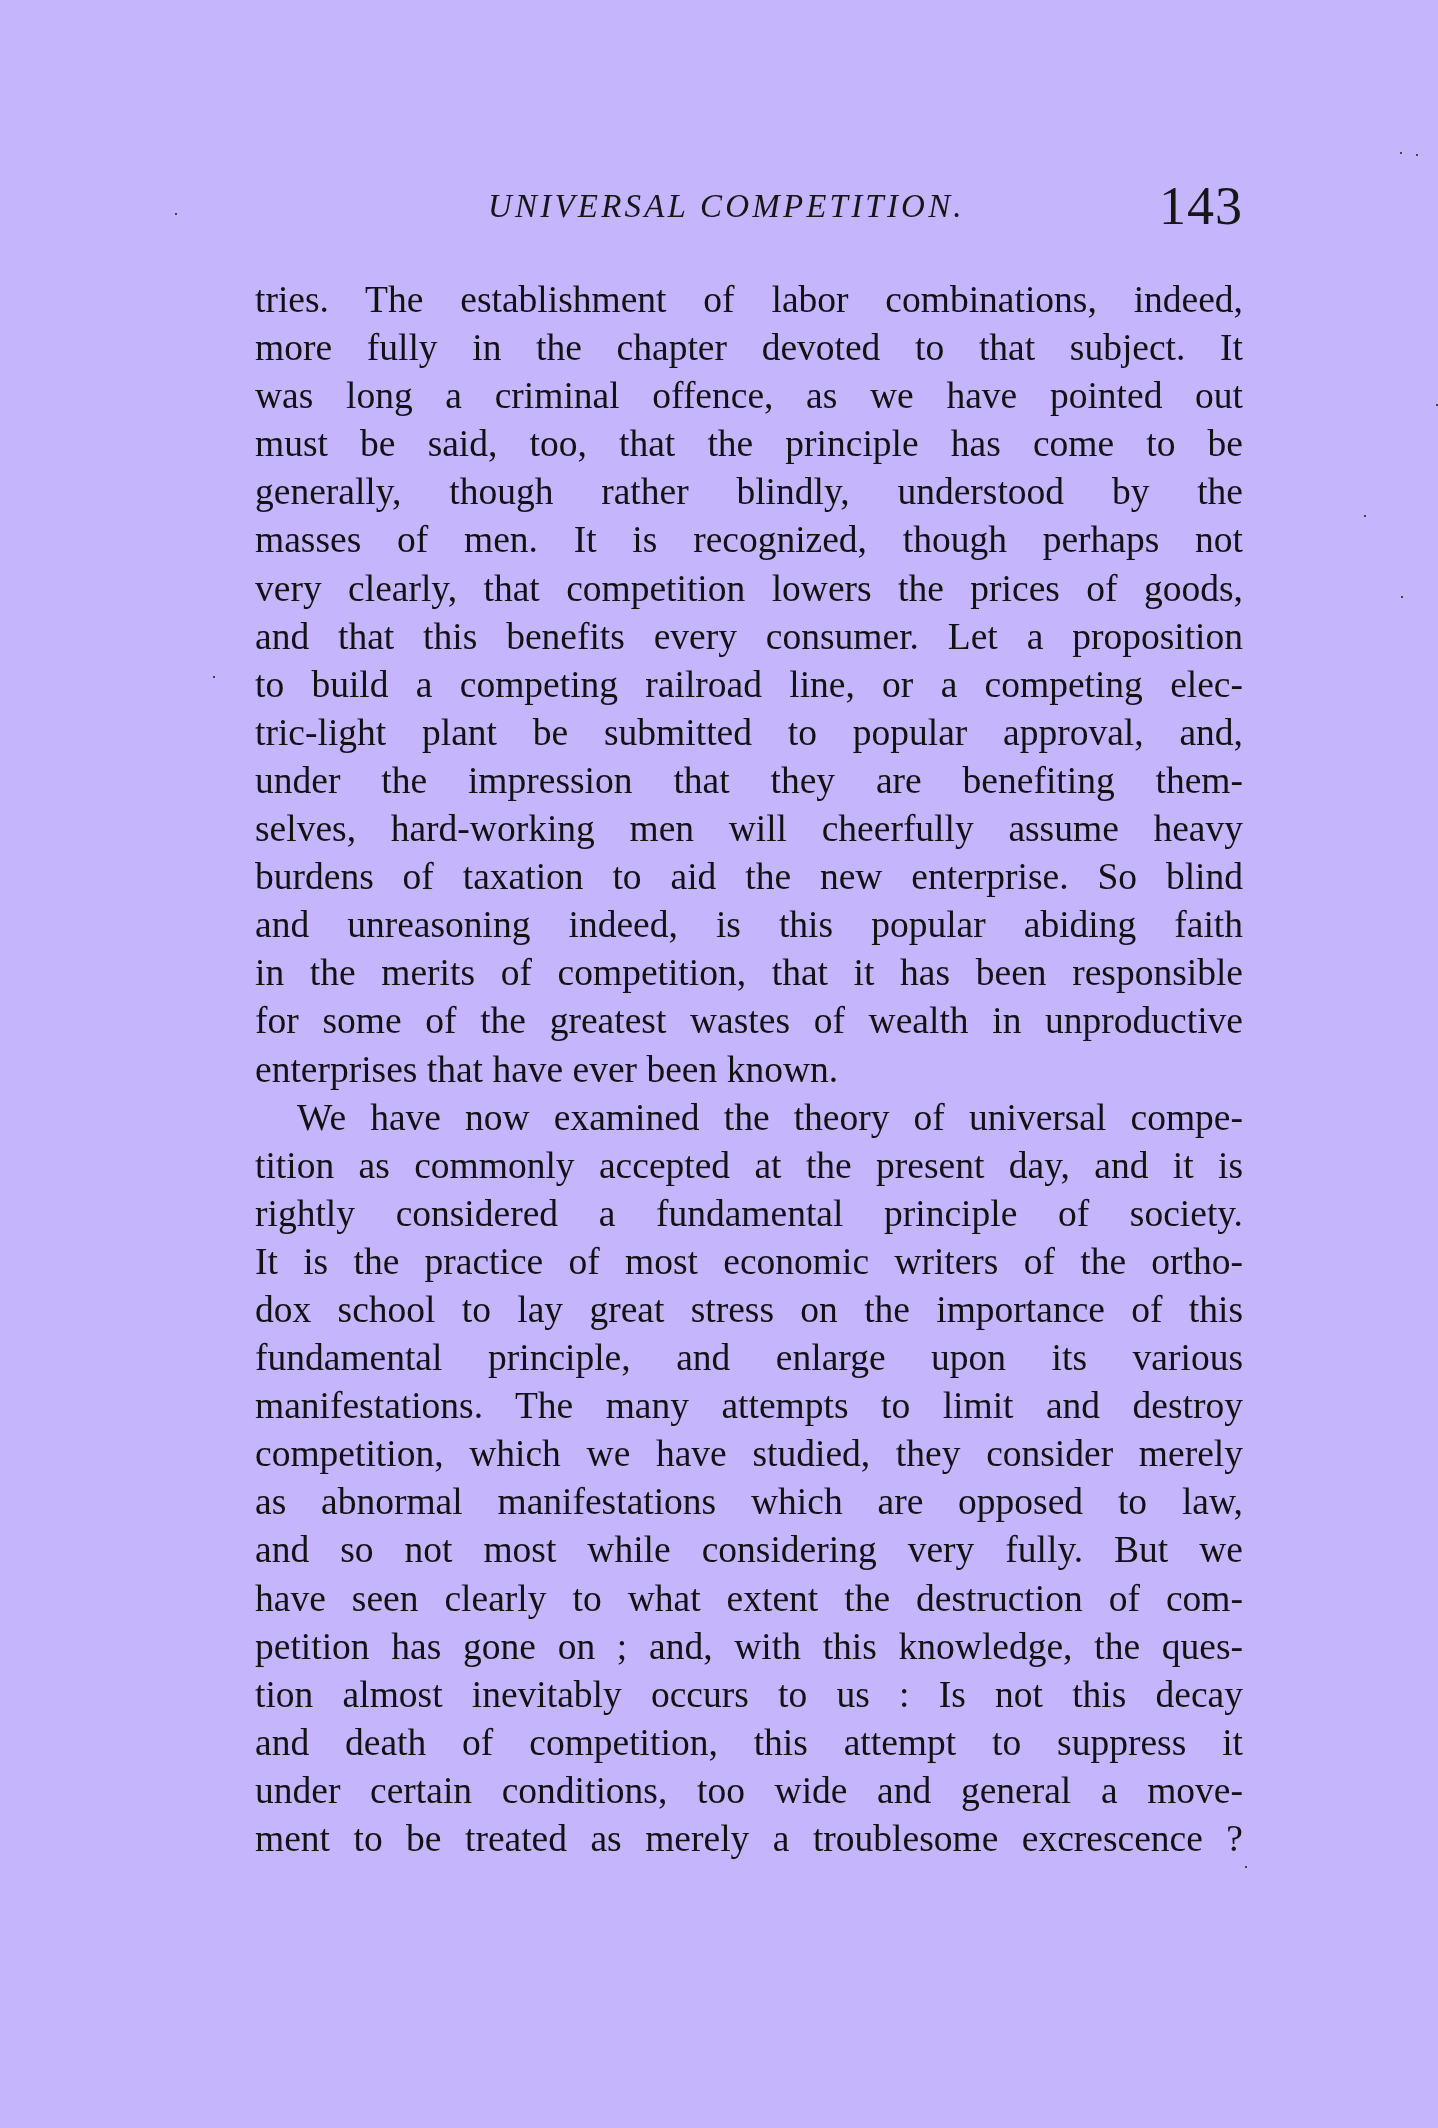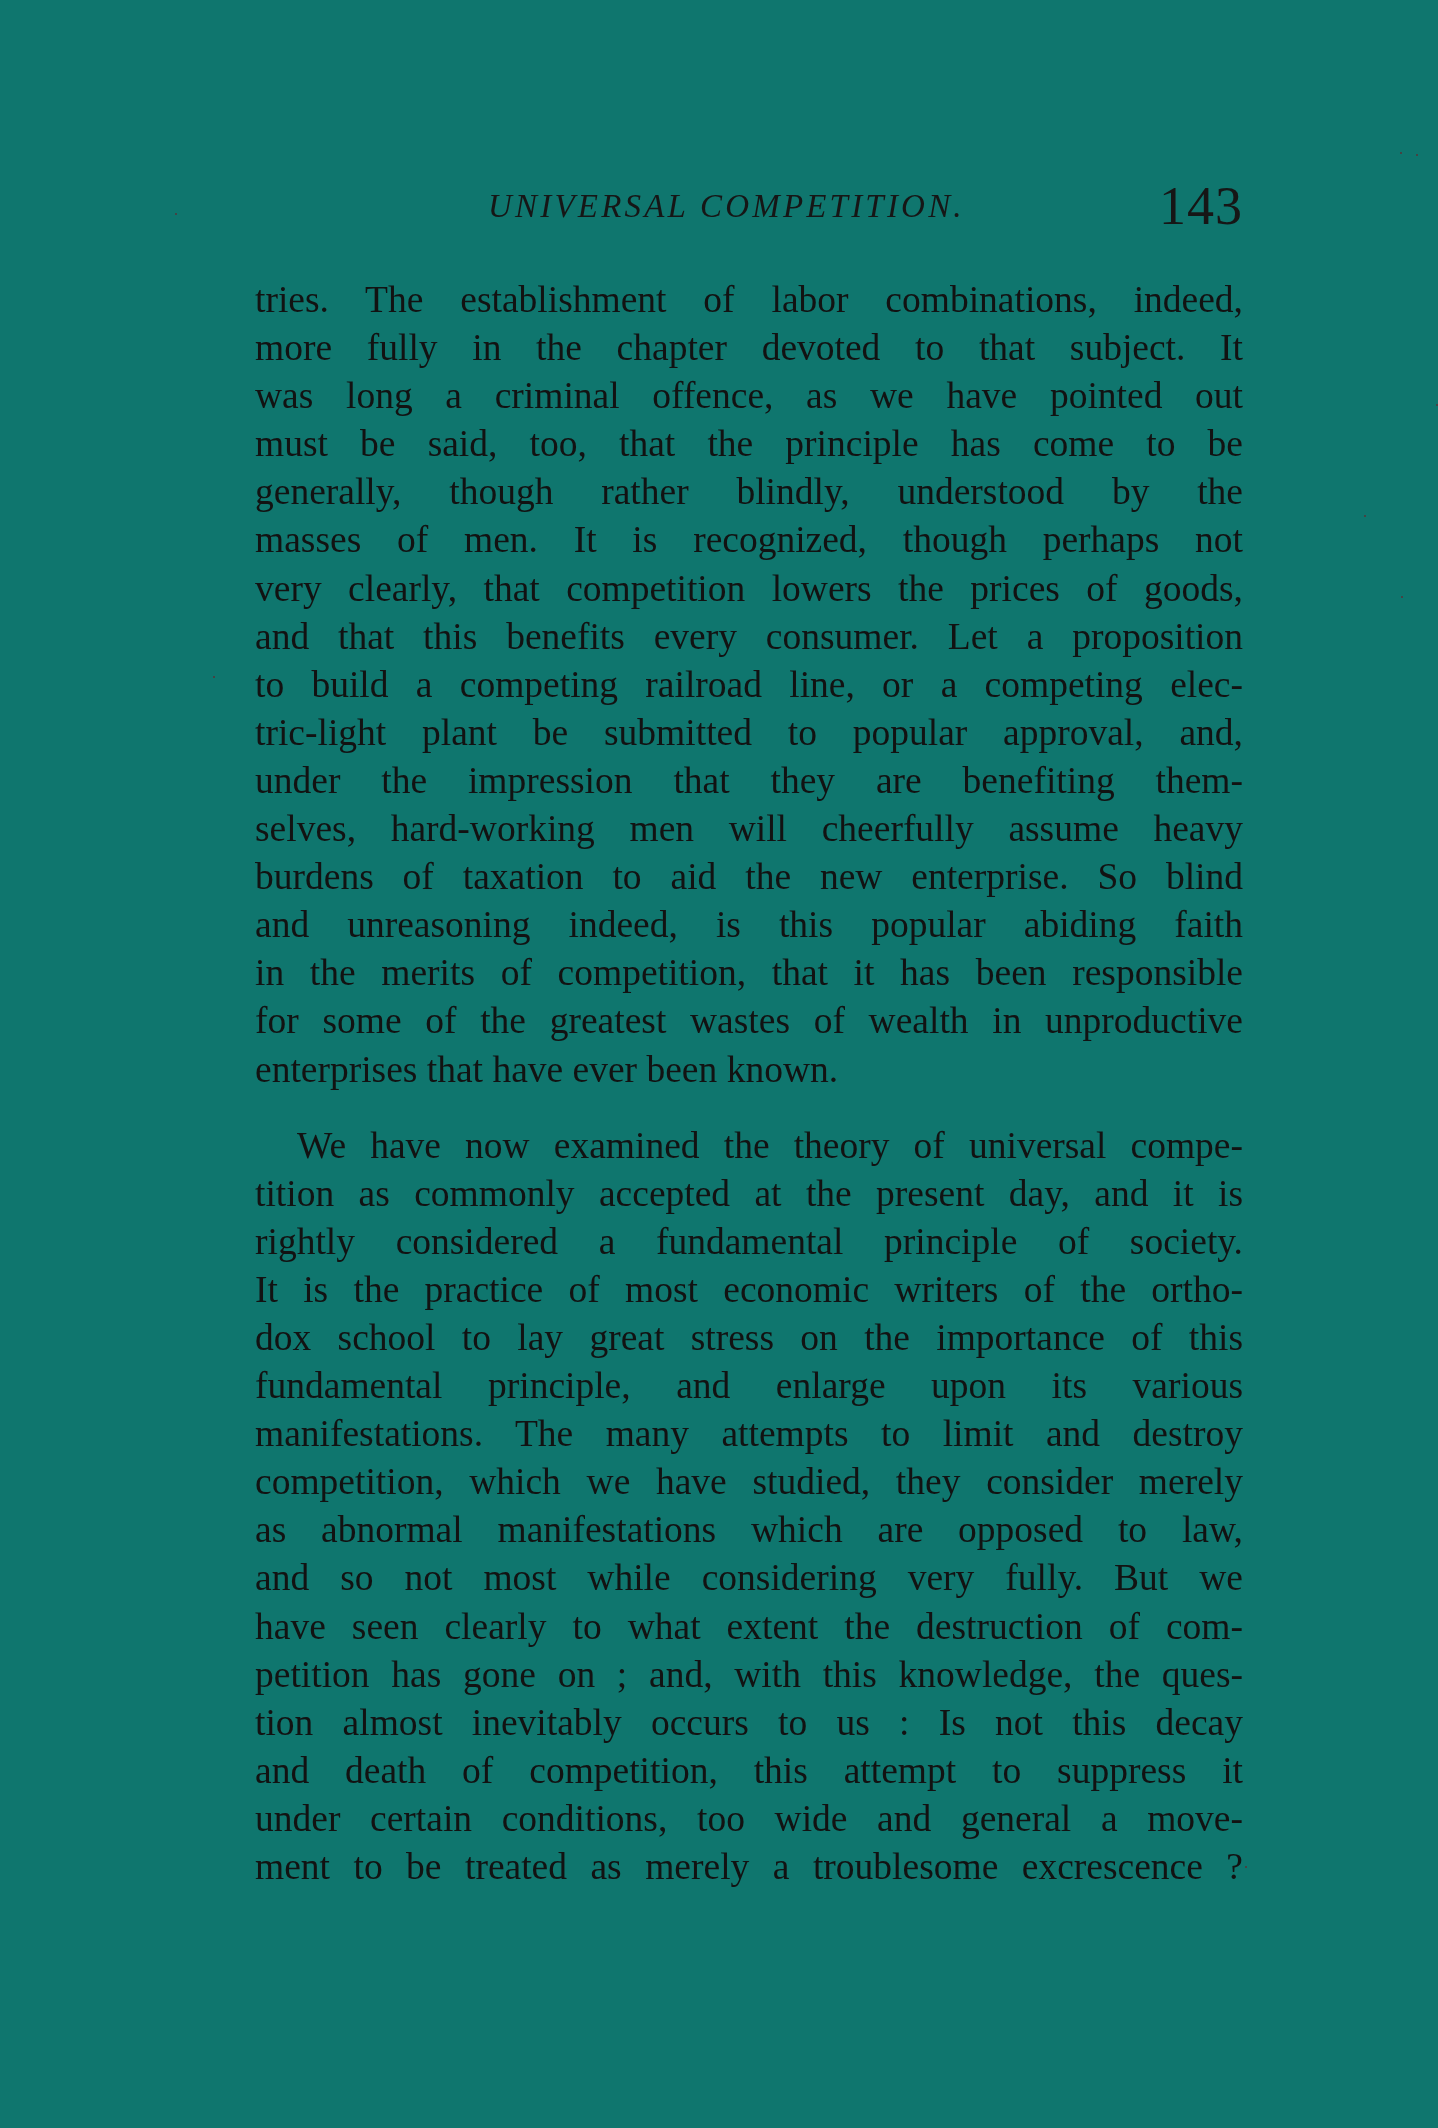--- a/index.html
+++ b/index.html
@@ -13,21 +13,21 @@
       position: relative;
       overflow: hidden;
       font-family: "DejaVu Serif", "Liberation Serif", serif;
       color: #111111;
     }
     .page {
       position: absolute;
       left: 0; top: 0;
       width: 1438px;
       height: 2128px;
-      background: #0f766e;
+      background: #c4b5fd;
     }
     .running-head {
       position: absolute;
       left: 255px;
       top: 186px;
       width: 988px;
       height: 44px;
     }
     .running-title {
       position: absolute;
@@ -69,21 +69,20 @@
       text-align: justify;
       text-align-last: justify;
       overflow: visible;
     }
     .line.last {
       text-align-last: left;
     }
     .line.indent {
       padding-left: 42px;
       width: 946px;
-      margin-top: 28px;
     }
     .speck {
       position: absolute;
       width: 2px;
       height: 2px;
       background: #444;
     }
   </style>
 </head>
 <body>

